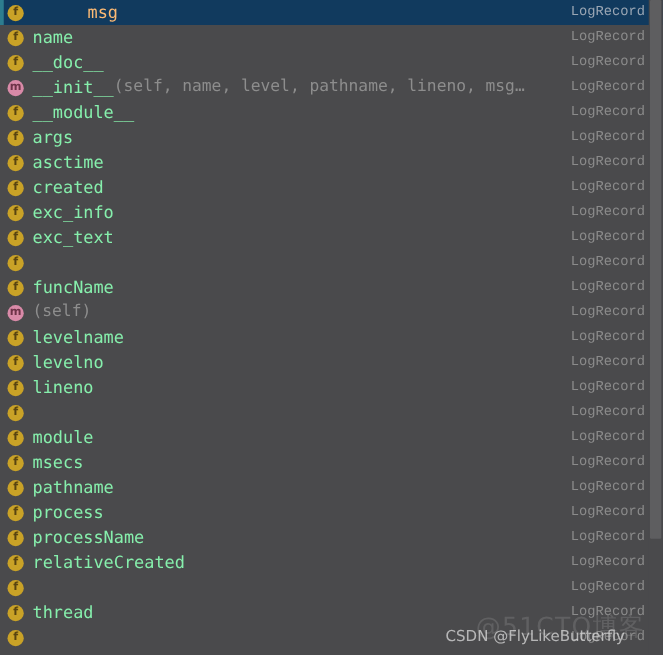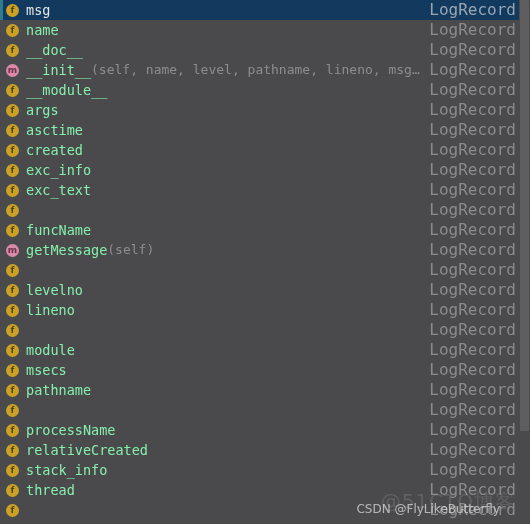--- a/index.html
+++ b/index.html
@@ -62,35 +62,37 @@
     background: #d98aa8;
     color: #6e3348;
   }
   .member-name {
     flex: 0 0 auto;
     font-size: 13.5px;
     color: #86efac;
     letter-spacing: 0px;
   }
   .row.selected .member-name {
-    color: #e5e5e5;
+    color: #fdba74;
+    margin-left: 44px;
   }
   .member-sig {
     flex: 0 0 auto;
     font-size: 13px;
     color: #8d8d8d;
   }
   .spacer {
     flex: 1 1 auto;
   }
   .owner {
     flex: 0 0 auto;
-    font-size: 16px;
+    font-size: 11px;
     color: #8b8b8b;
     text-align: center;
+    font-family: Liberation Mono, monospace;
   }
   .row.selected .owner {
     color: #9aa6b4;
   }
 
   
   #scrollbar-track {
     position: absolute;
     right: 0;
     top: 0;
@@ -204,27 +206,27 @@
         <span class="owner">LogRecord</span>
       </div>
       <div class="row">
         <span class="icon field">f</span>
         <span class="member-name">funcName</span>
         <span class="spacer"></span>
         <span class="owner">LogRecord</span>
       </div>
       <div class="row">
         <span class="icon method">m</span>
-        <span class="member-name">getMessage</span>
         <span class="member-sig">(self)</span>
         <span class="spacer"></span>
         <span class="owner">LogRecord</span>
       </div>
       <div class="row">
         <span class="icon field">f</span>
+        <span class="member-name">levelname</span>
         <span class="spacer"></span>
         <span class="owner">LogRecord</span>
       </div>
       <div class="row">
         <span class="icon field">f</span>
         <span class="member-name">levelno</span>
         <span class="spacer"></span>
         <span class="owner">LogRecord</span>
       </div>
       <div class="row">
@@ -251,38 +253,38 @@
         <span class="owner">LogRecord</span>
       </div>
       <div class="row">
         <span class="icon field">f</span>
         <span class="member-name">pathname</span>
         <span class="spacer"></span>
         <span class="owner">LogRecord</span>
       </div>
       <div class="row">
         <span class="icon field">f</span>
+        <span class="member-name">process</span>
         <span class="spacer"></span>
         <span class="owner">LogRecord</span>
       </div>
       <div class="row">
         <span class="icon field">f</span>
         <span class="member-name">processName</span>
         <span class="spacer"></span>
         <span class="owner">LogRecord</span>
       </div>
       <div class="row">
         <span class="icon field">f</span>
         <span class="member-name">relativeCreated</span>
         <span class="spacer"></span>
         <span class="owner">LogRecord</span>
       </div>
       <div class="row">
         <span class="icon field">f</span>
-        <span class="member-name">stack_info</span>
         <span class="spacer"></span>
         <span class="owner">LogRecord</span>
       </div>
       <div class="row">
         <span class="icon field">f</span>
         <span class="member-name">thread</span>
         <span class="spacer"></span>
         <span class="owner">LogRecord</span>
       </div>
       <div class="row">

